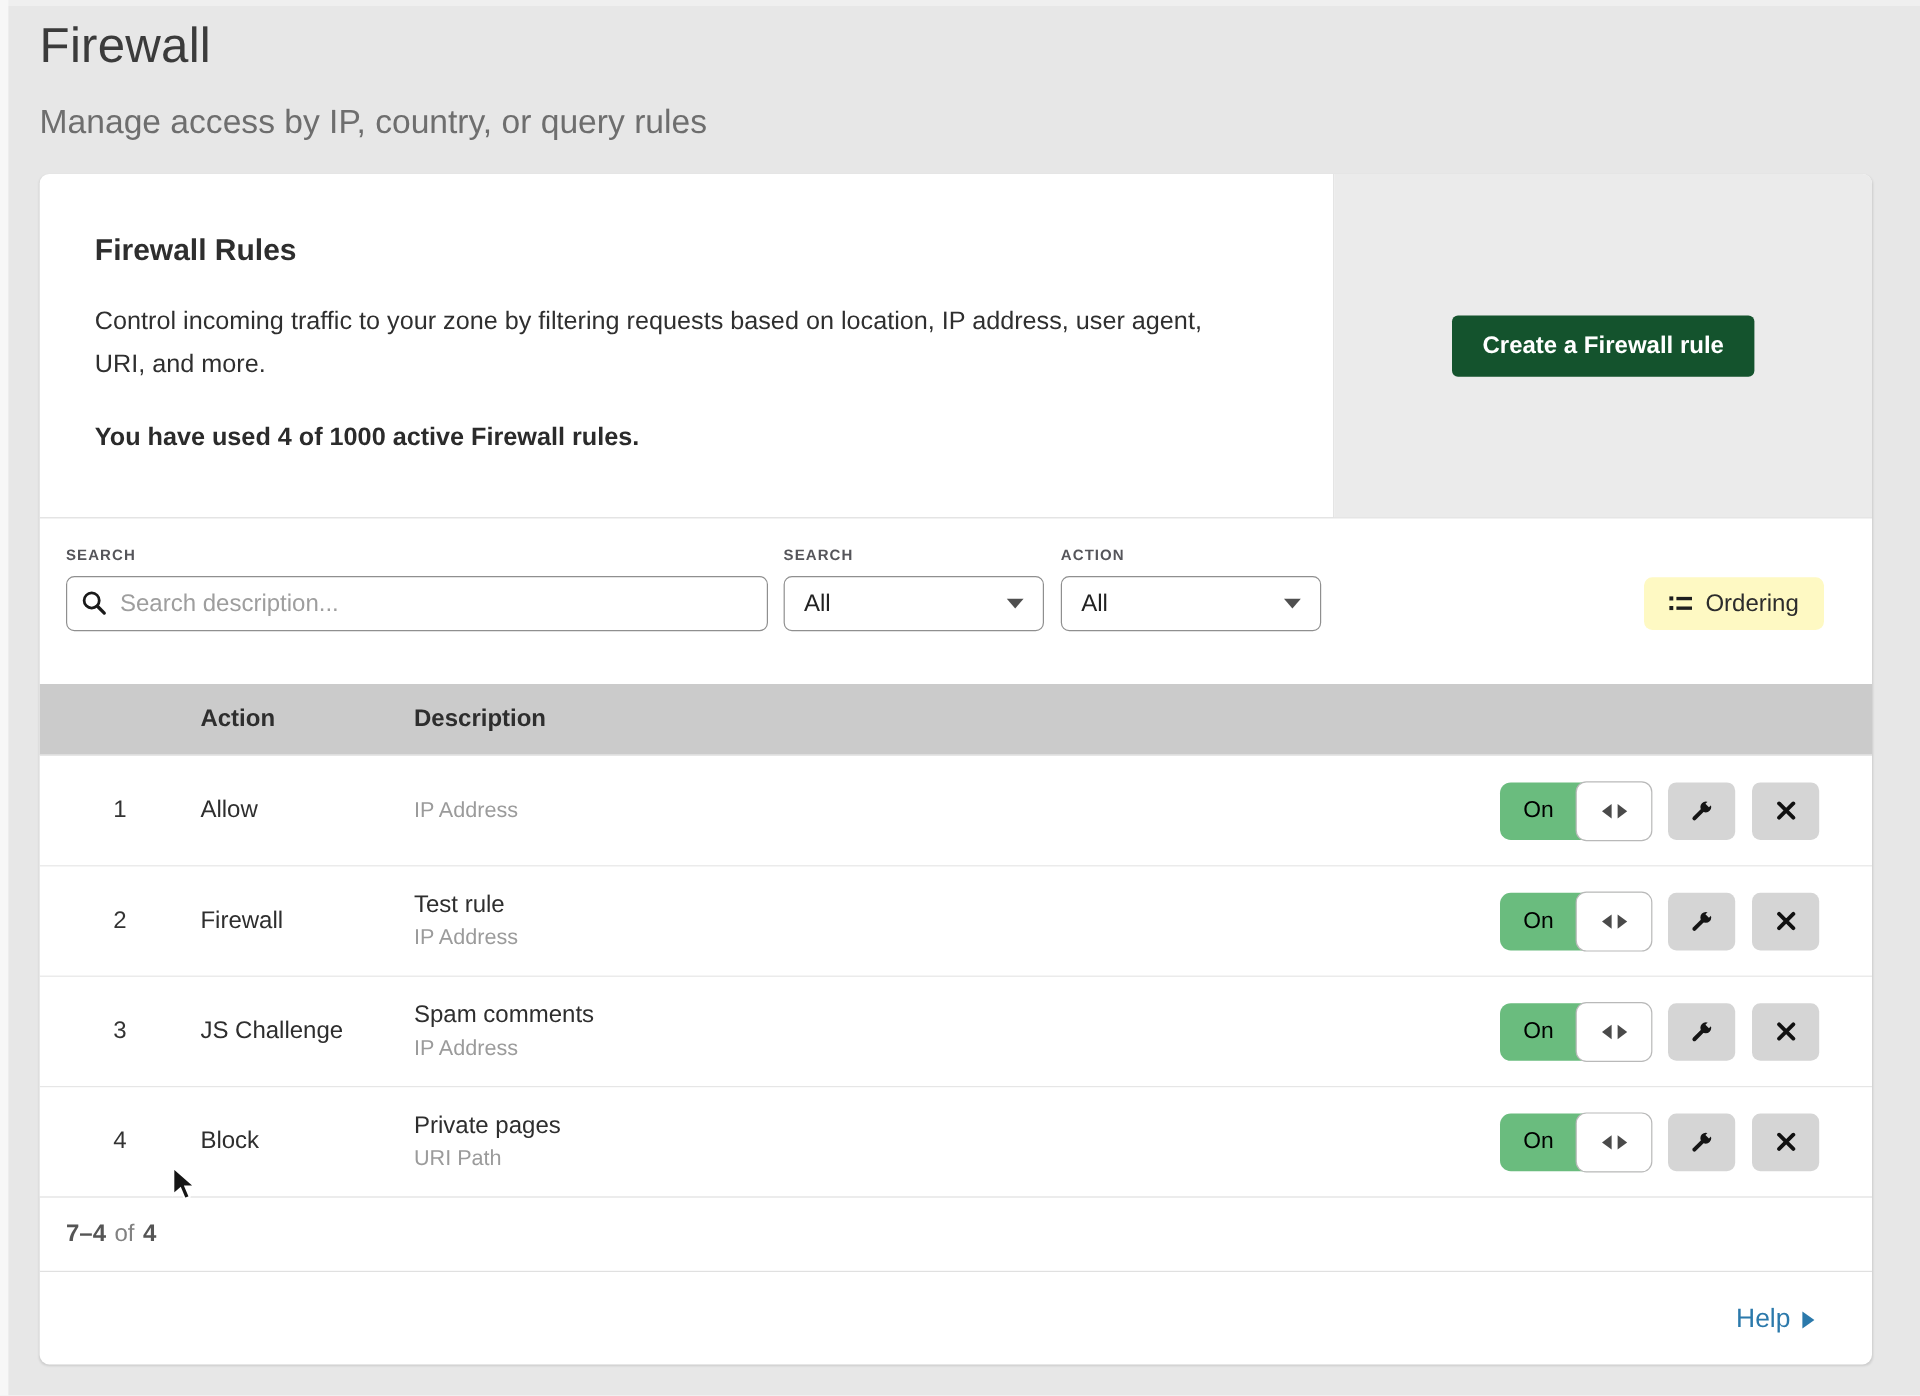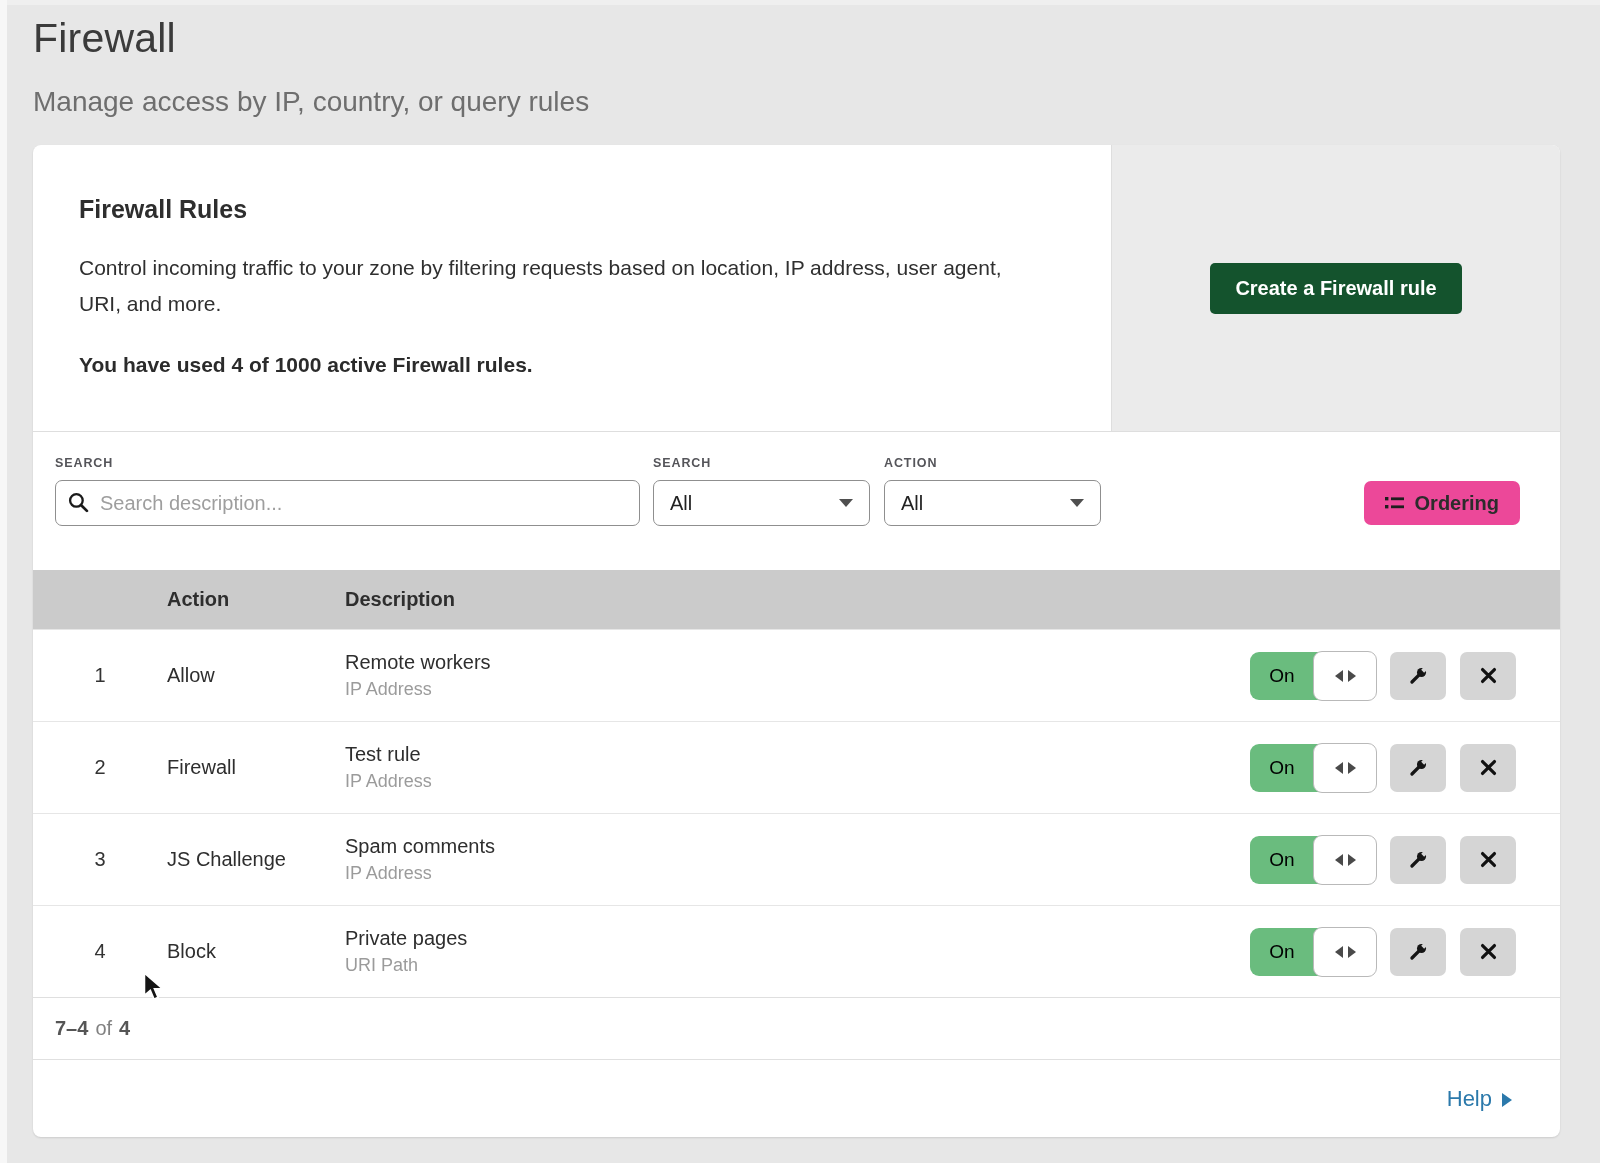--- a/index.html
+++ b/index.html
@@ -54,23 +54,23 @@
   .gap13 { width:13px; } .gap14 { width:14px; }
   .dropdown {
     width:217px; height:46px; border:1.5px solid #8f8f8f; border-radius:7px; background:#fff;
     display:flex; align-items:center; justify-content:space-between;
     padding:0 16px; font-size:20px; color:#222; cursor:pointer;gap:20px;
   }
   .caret-down { width:0; height:0; border-left:7px solid transparent; border-right:7px solid transparent; border-top:8px solid #4f4f4f; }
   .filters .spacer { flex:1; }
   .ordering-btn {
     margin-top:25px;
-    height:44px; padding:0 21px; background:#ec4899; border:none; border-radius:7px;
+    height:44px; padding:0 21px; background:#fef9c3; border:none; border-radius:7px;
     font-family:inherit; font-size:20px; color:#2c2c2c; cursor:pointer;
-    display:flex; align-items:center; gap:11px;font-weight:bold;
+    display:flex; align-items:center; gap:11px;
   }
 
   
   .thead, .trow { display:grid; grid-template-columns:134px 178px 1fr 330px; align-items:center; }
   .thead { height:59px; background:#cbcbcb; }
   .thead .hcell { font-size:20px; font-weight:bold; color:#2e2e2e; }
   .trow { height:92px; border-top:1px solid #e6e6e6; background:#fff; }
   .trow:first-of-type { border-top:none; }
   .cell-num { text-align:center; font-size:20px; color:#333; }
   .cell-action { font-size:20px; color:#2e2e2e; }
@@ -164,21 +164,20 @@
       <div class="hcell"></div>
       <div class="hcell">Action</div>
       <div class="hcell">Description</div>
       <div class="hcell"></div>
     </div>
 
     <div class="trow">
       <div class="cell-num">1</div>
       <div class="cell-action">Allow</div>
       <div class="cell-desc">
-        <div class="desc-title">Remote workers</div>
         <div class="desc-sub">IP Address</div>
       </div>
       <div class="cell-controls">
         <div class="toggle">
           <span class="toggle-on">On</span>
           <span class="toggle-knob">
             <span class="tri-left"></span>
             <span class="tri-right"></span>
           </span>
         </div>

